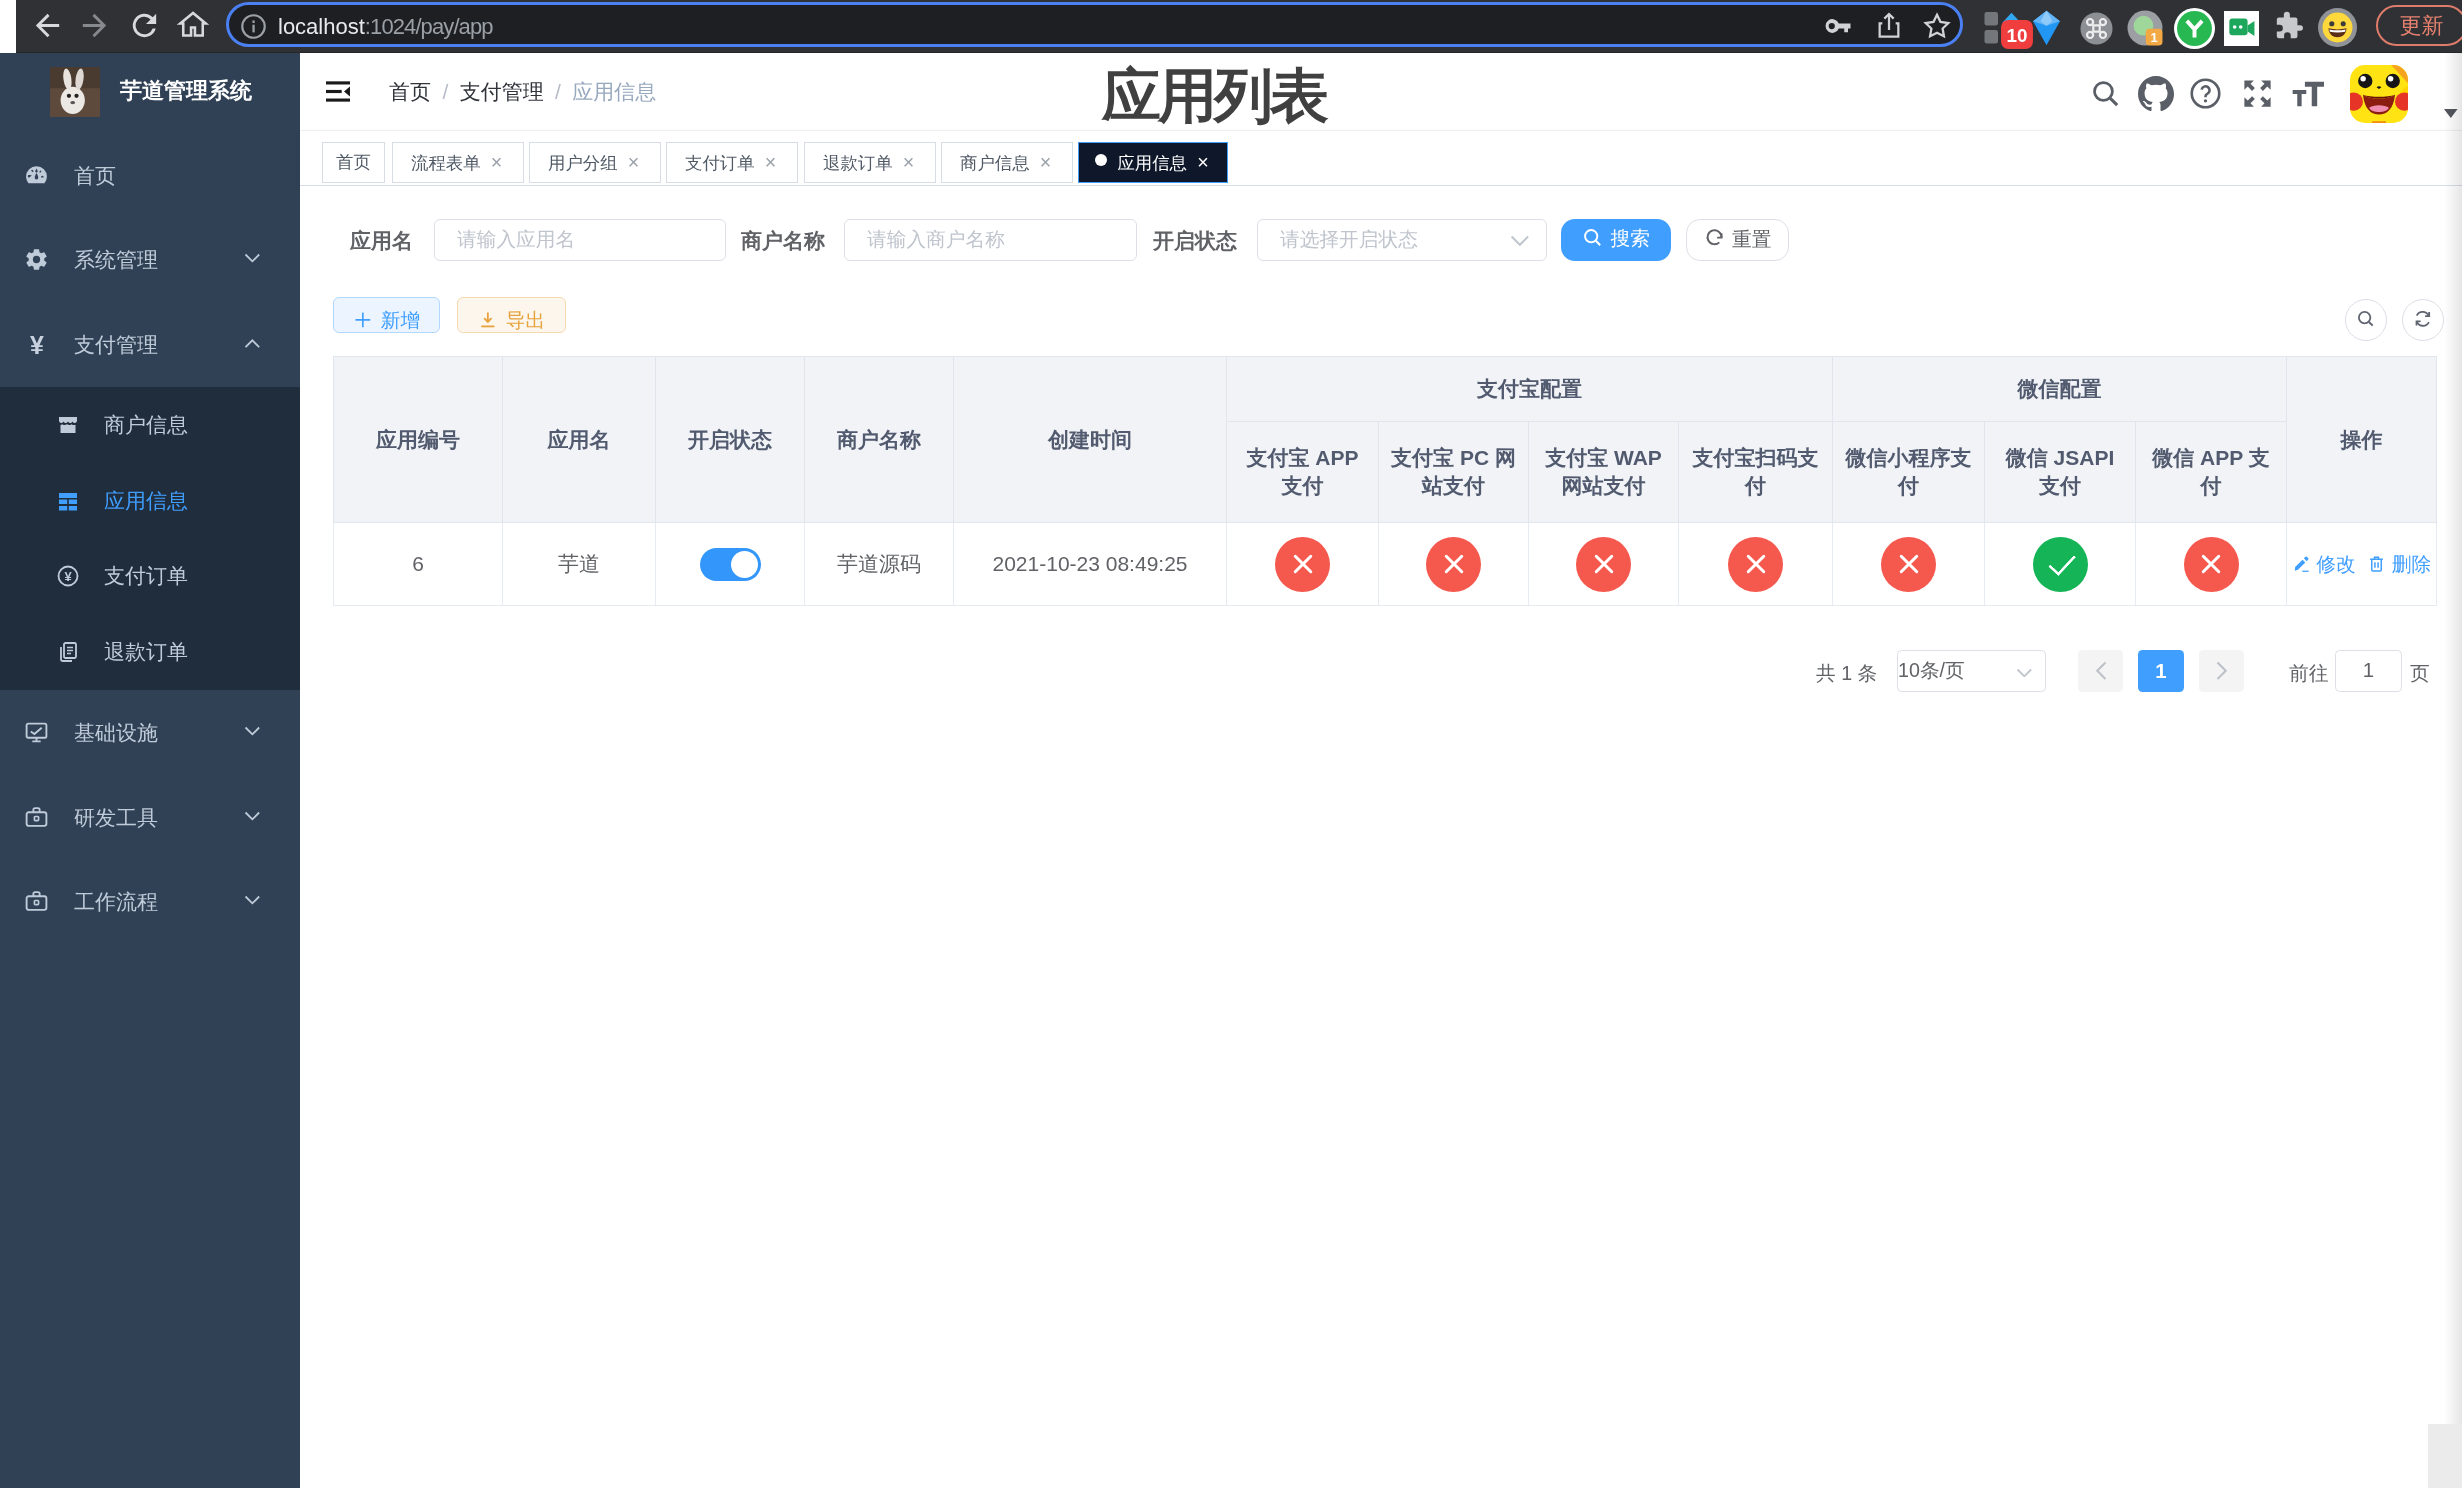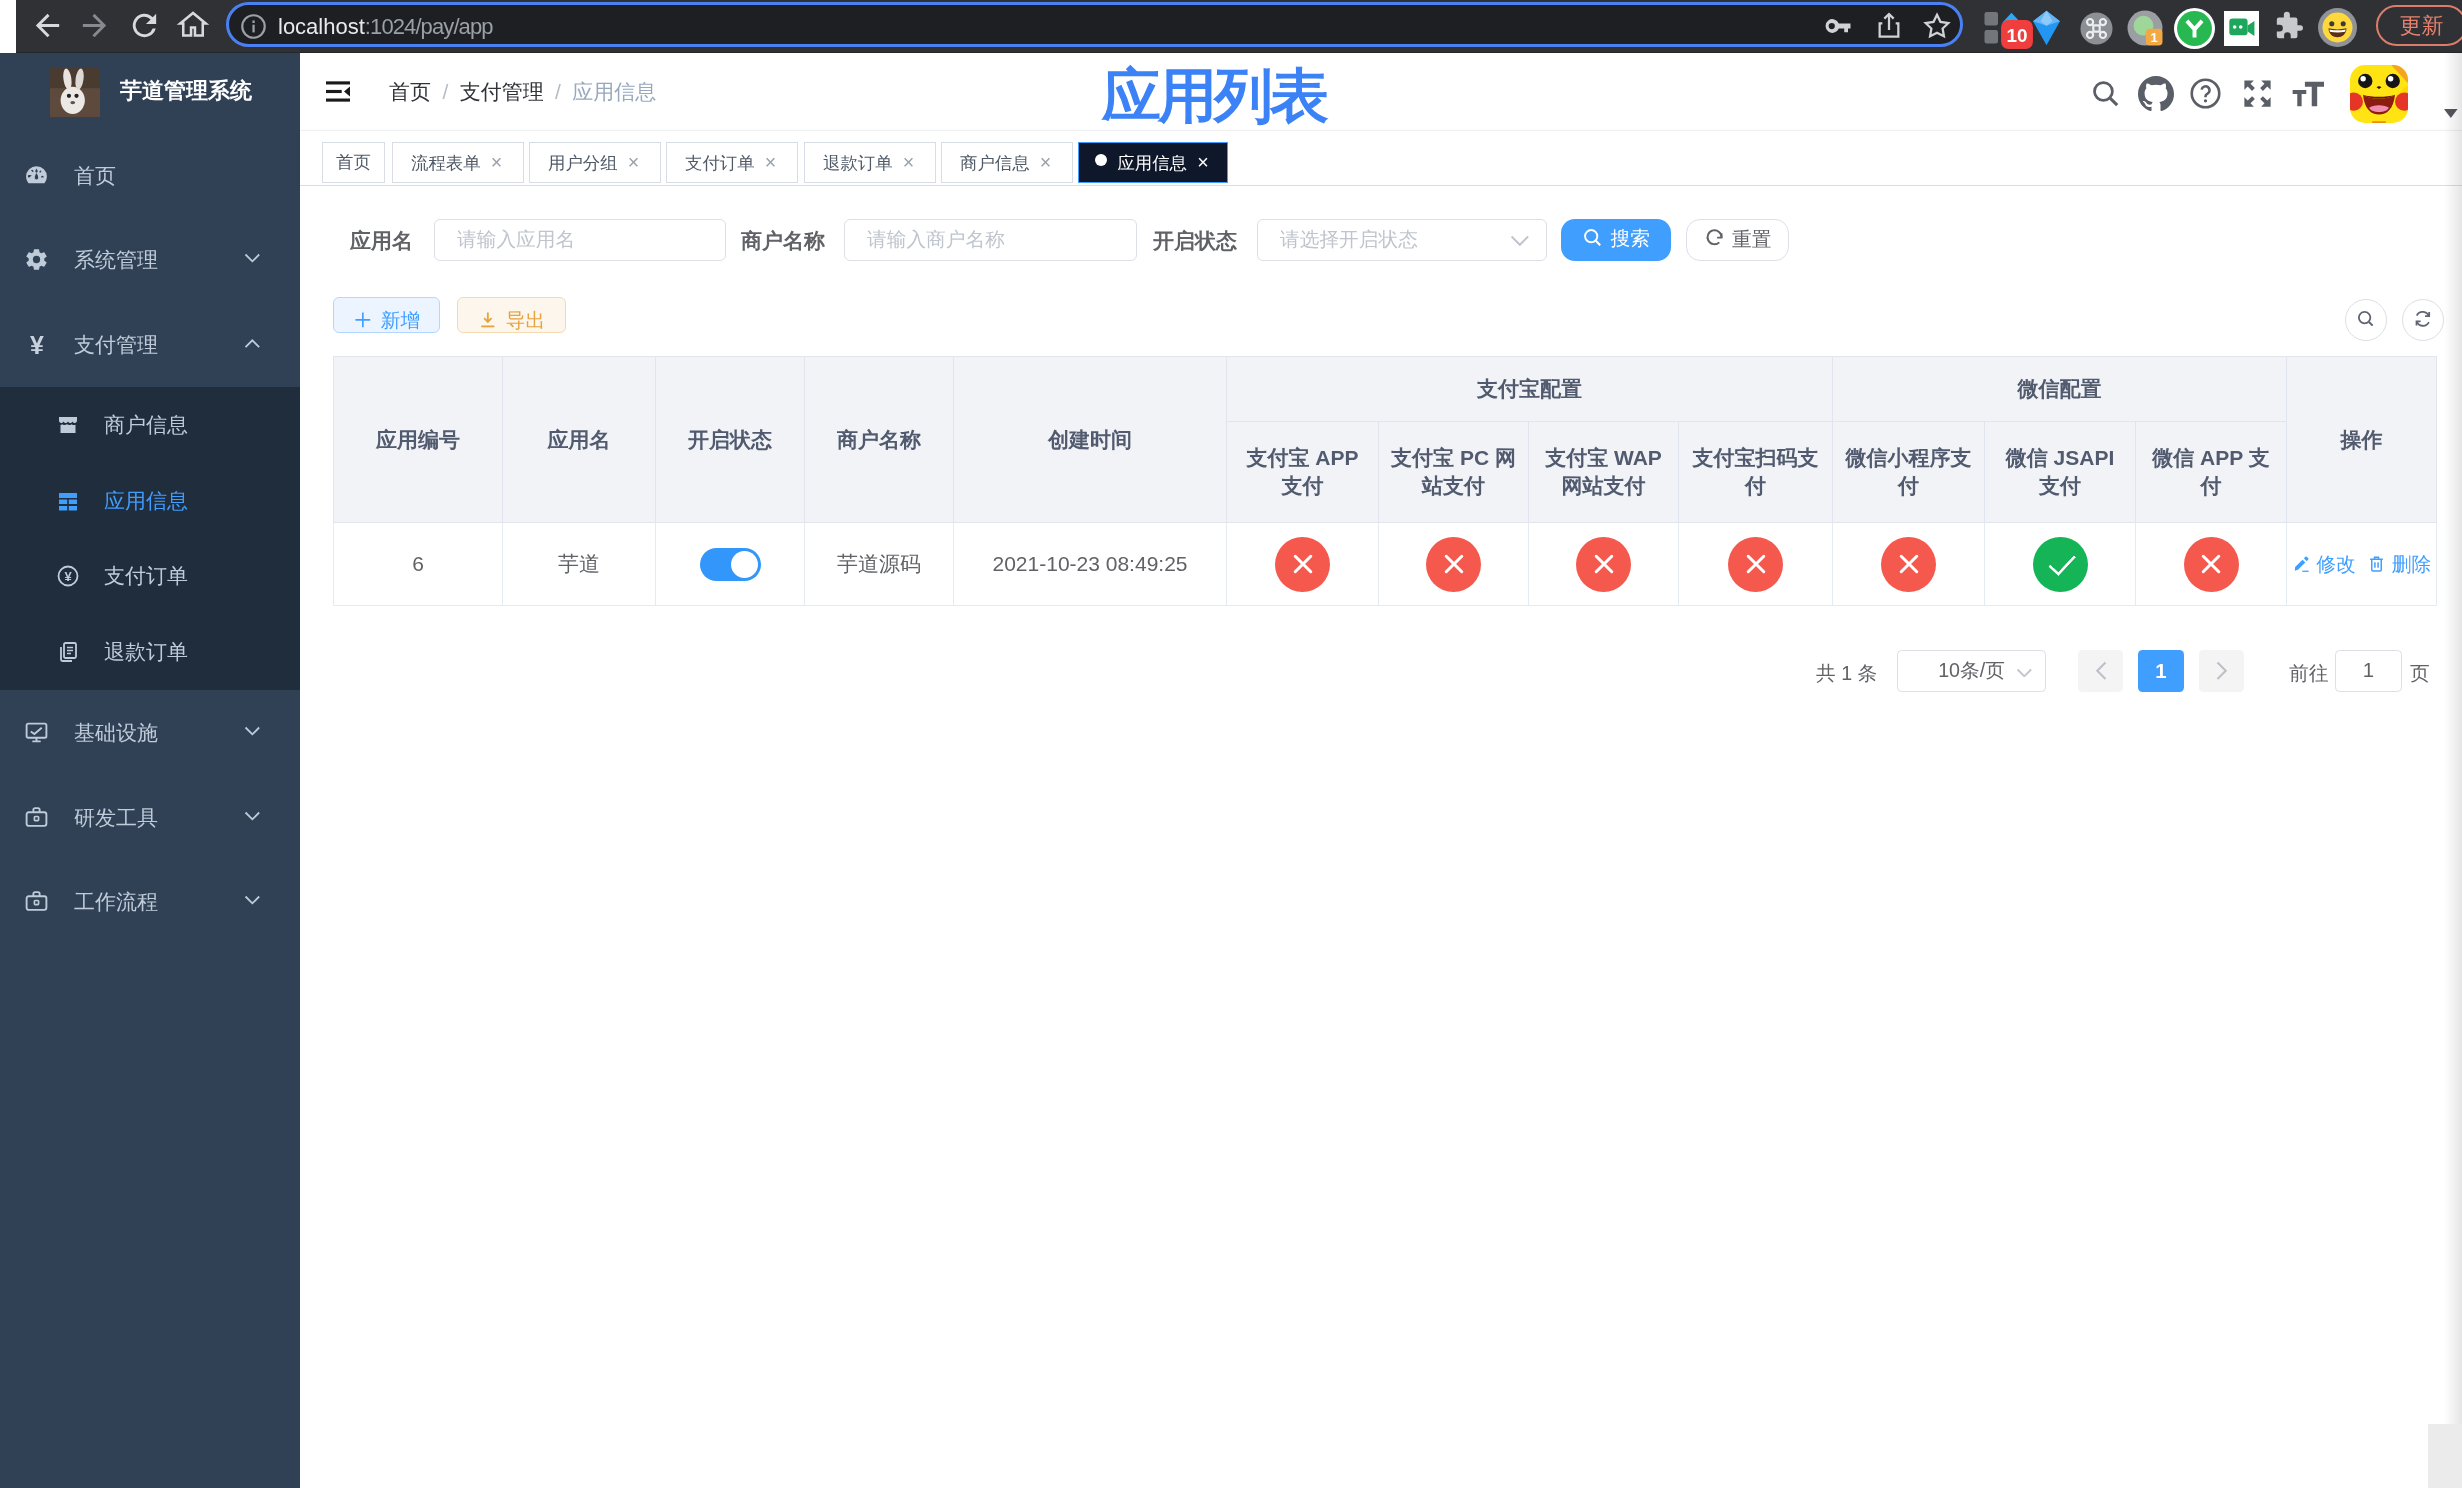--- a/index.html
+++ b/index.html
@@ -27,21 +27,21 @@
 .smi { position:absolute; left:0; width:300px; height:76px; color:#bfcbd9; font-size:21px; }
 .smi .txt { position:absolute; left:104px; top:0; height:76px; line-height:76px; }
 .smi svg.ic { position:absolute; left:56px; top:26px; }
 .smi.active { color:#409eff; }
 
 
 .nav { position:absolute; left:300px; top:53px; width:2163px; height:77px; background:#fff; }
 .crumb { position:absolute; left:89px; top:0; height:77px; line-height:77px; font-size:21px; color:#30333a; font-weight:500; }
 .crumb .sep { color:#b6bcc6; font-weight:400; padding:0 11.4px; }
 .crumb .cur { color:#97a8be; font-weight:400; }
-.red-note { position:absolute; left:802px; top:12px; font-size:59px; line-height:62px; font-weight:bold; color:#3b82f6; letter-spacing:-3px; }
+.red-note { position:absolute; left:802px; top:12px; font-size:59px; line-height:62px; font-weight:bold; color:#404040; letter-spacing:-3px; }
 .nav svg.nic { position:absolute; }
 .avatar { position:absolute; left:2050px; top:12px; width:58px; height:58px; border-radius:15px; overflow:hidden; }
 
 
 .tags { position:absolute; left:300px; top:130px; width:2163px; height:56px; background:#fff; border-top:1.5px solid #edeff2; border-bottom:1.5px solid #d8dce5; box-shadow:0 1.5px 4.5px rgba(0,0,0,.06); }
 .tag { position:absolute; top:10.6px; height:41px; line-height:38px; border:1.5px solid #d8dce5; background:#fff; color:#505a66; font-size:17.4px; text-align:center; }
 .tag .x { display:inline-block; width:16.7px; color:#9aa1aa; font-size:19.7px; margin-left:7.6px; font-weight:400; }
 .tag.on { background:#0f172a; border-color:#409eff; color:#fff; }
 .tag.on .x { color:#fff; }
 .dot { display:inline-block; width:12px; height:12px; border-radius:50%; background:#fff; margin-right:10.6px; position:relative; top:-2.3px; }
@@ -441,21 +441,21 @@
                   <path d="m4 16.5 9.3-9.3 3.5 3.5-9.3 9.3L3.5 21zM15 5.5 17 3.5a1.2 1.2 0 0 1 1.7 0l1.8 1.8a1.2 1.2 0 0 1 0 1.7l-2 2z"></path>
                   <path d="M13 21h8v1.6h-8z"></path>
                 </svg> 修改</span>&nbsp;&nbsp;<span class="oplink"><svg style="position:relative;top:2.3px" width="19" height="19" viewBox="0 0 24 24" fill="none" stroke="#409eff" stroke-width="1.9">
                   <path d="M4 6.5h16M9.5 6V4h5v2M6 6.5V20a1.5 1.5 0 0 0 1.5 1.5h9A1.5 1.5 0 0 0 18 20V6.5M10 10.5v7M14 10.5v7"></path>
                 </svg> 删除</span></td>
       </tr>
     </tbody>
       </table>
 
     <div class="pg" style="left:1516px;">共 1 条</div>
-    <div class="pgbox" style="left:1597px;width:149px;border:1.5px solid #dcdfe6;color:#606266;font-size:19.7px;text-align:center;line-height:39px;">10条/页
+    <div class="pgbox" style="left:1597px;width:149px;border:1.5px solid #dcdfe6;color:#606266;font-size:19.7px;line-height:39px;">10条/页
       <svg style="position:absolute;right:12px;top:16.7px" width="16.7" height="9.8" viewBox="0 0 22 13">
           <path d="m2 2 9 9 9-9" fill="none" stroke="#c0c4cc" stroke-width="2.4"></path>
         </svg>
     </div>
     <div class="pgbox" style="left:1778px;width:45px;background:#f4f4f5;text-align:center;">
       <svg style="position:relative;top:10.6px" width="12" height="19.7" viewBox="0 0 16 26">
           <path d="M14 2 3 13l11 11" fill="none" stroke="#bcc0c7" stroke-width="2.8"></path>
         </svg>
     </div>
     <div class="pgbox" style="left:1838px;width:46px;background:#409eff;color:#fff;font-size:20.4px;font-weight:bold;text-align:center;line-height:42px;">1</div>

